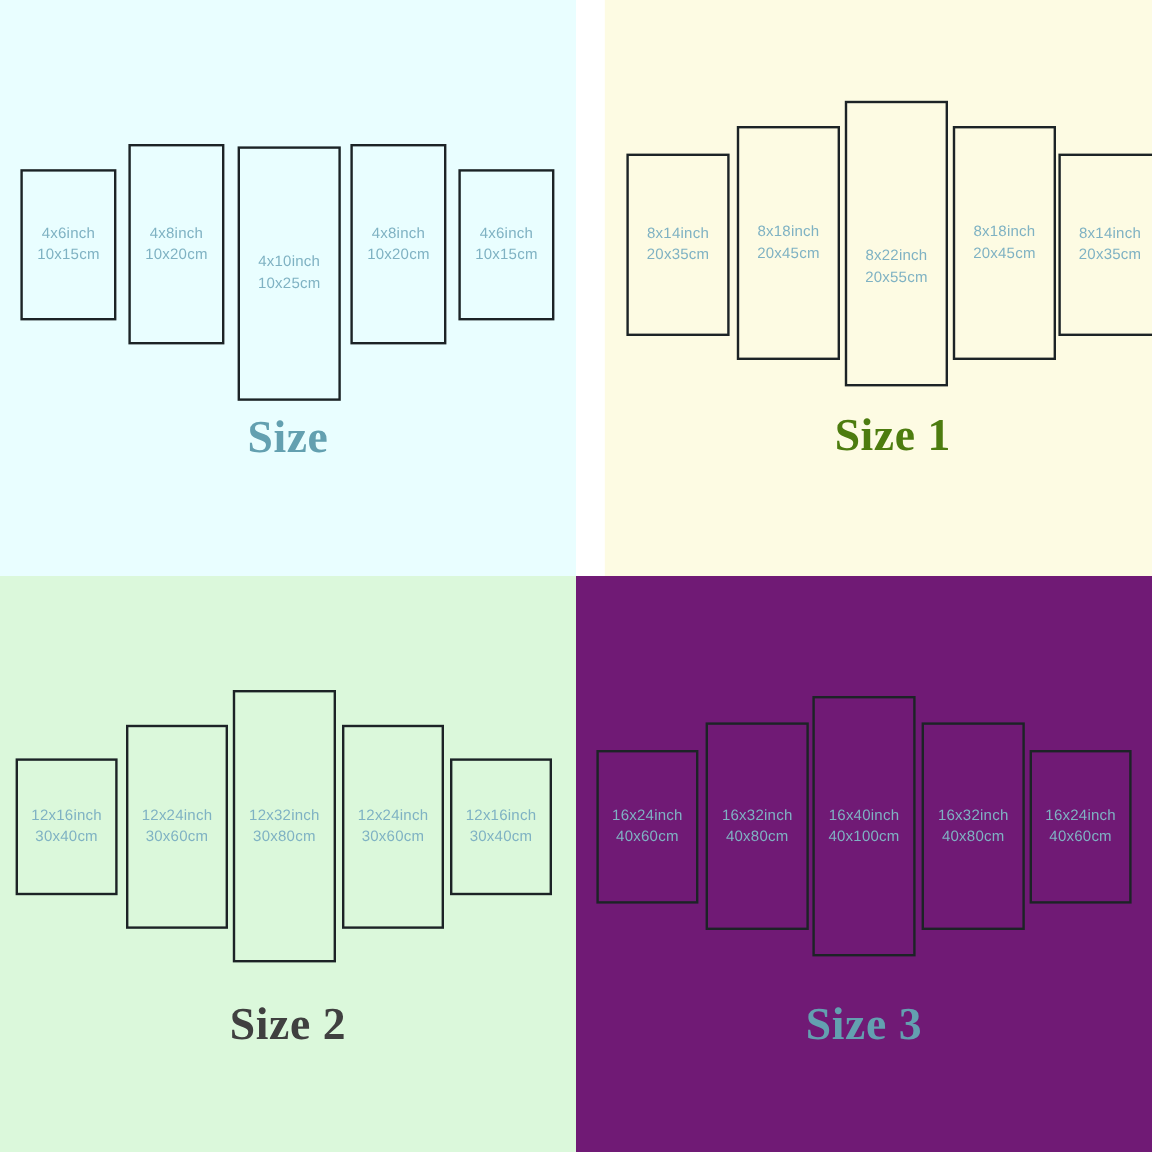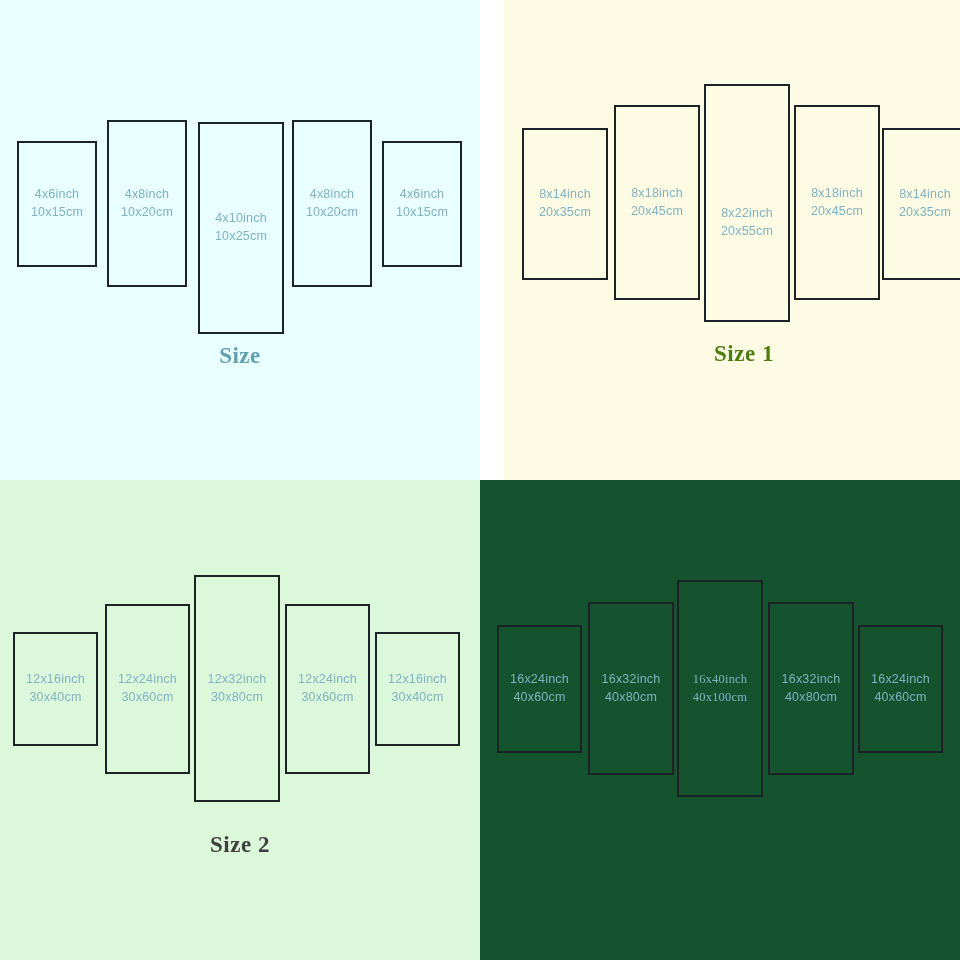--- a/index.html
+++ b/index.html
@@ -66,21 +66,21 @@
     display: block;
   }
 
   .quad-title {
     position: absolute;
     left: 0;
     width: 480px;
     text-align: center;
     font-family: "Liberation Serif", serif;
     font-weight: bold;
-    font-size: 23px;
+    font-size: 38px;
     letter-spacing: 0.5px;
     color: #63a0b0;
     -webkit-user-select: none;
     user-select: none;
   }
 </style>
 </head>
 <body>
 
 <div id="board">
@@ -137,32 +137,33 @@
         </div>
         <div class="panel" style="left: 285px; top: 124px; width: 85px; height: 170px; border-color: rgb(28, 35, 38);">
           <div class="panel-label" style="color: rgb(127, 178, 195);"><span>12x24inch</span><span class="line2">30x60cm</span></div>
         </div>
         <div class="panel" style="left: 375px; top: 152px; width: 85px; height: 114px; border-color: rgb(28, 35, 38);">
           <div class="panel-label" style="color: rgb(127, 178, 195);"><span>12x16inch</span><span class="line2">30x40cm</span></div>
         </div>
       </div>
       <div class="quad-title" style="top: 352px; color: #404040;">Size 2</div>
     </div>
-    <div class="quadrant q3" style="background: #14532d;">
+    <div class="quadrant q3" style="background: #701a75;">
       <div class="panel-stage">
         <div class="panel" style="left: 17px; top: 145px; width: 85px; height: 128px; border-color: rgb(28, 35, 38);">
           <div class="panel-label" style="color: rgb(127, 178, 195);"><span>16x24inch</span><span class="line2">40x60cm</span></div>
         </div>
         <div class="panel" style="left: 108px; top: 122px; width: 86px; height: 173px; border-color: rgb(28, 35, 38);">
           <div class="panel-label" style="color: rgb(127, 178, 195);"><span>16x32inch</span><span class="line2">40x80cm</span></div>
         </div>
         <div class="panel" style="left: 197px; top: 100px; width: 86px; height: 217px; border-color: rgb(28, 35, 38);">
-          <div class="panel-label" style="color: rgb(127, 178, 195); font-family: Liberation Serif, serif;"><span>16x40inch</span><span class="line2">40x100cm</span></div>
+          <div class="panel-label" style="color: rgb(127, 178, 195);"><span>16x40inch</span><span class="line2">40x100cm</span></div>
         </div>
         <div class="panel" style="left: 288px; top: 122px; width: 86px; height: 173px; border-color: rgb(28, 35, 38);">
           <div class="panel-label" style="color: rgb(127, 178, 195);"><span>16x32inch</span><span class="line2">40x80cm</span></div>
         </div>
         <div class="panel" style="left: 378px; top: 145px; width: 85px; height: 128px; border-color: rgb(28, 35, 38);">
           <div class="panel-label" style="color: rgb(127, 178, 195);"><span>16x24inch</span><span class="line2">40x60cm</span></div>
         </div>
       </div>
+      <div class="quad-title" style="top: 352px; color: rgb(99, 160, 176);">Size 3</div>
     </div>
   </div>
 
 </body></html>

